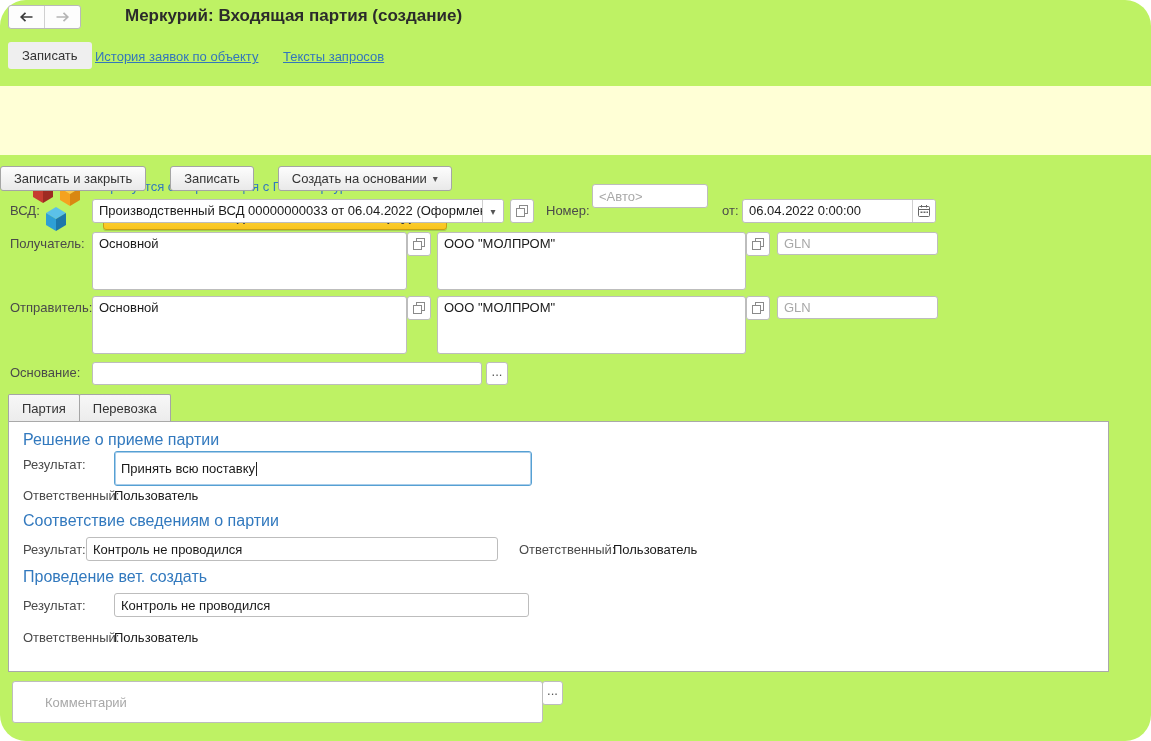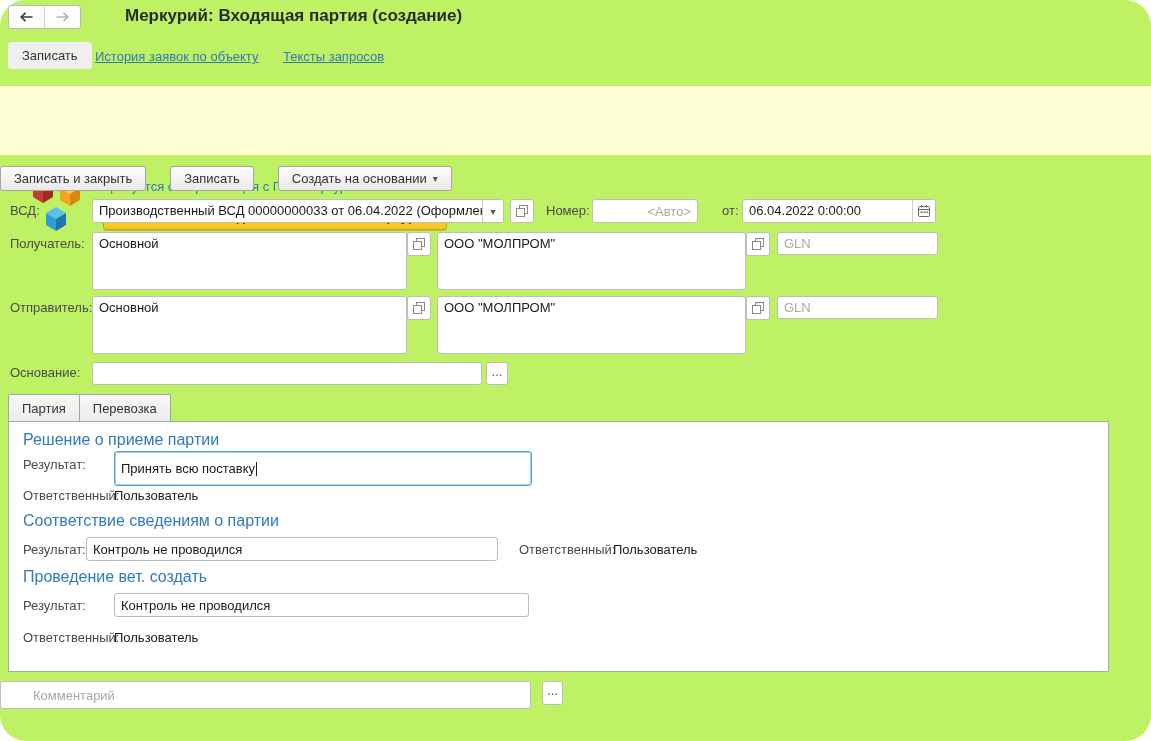--- a/index.html
+++ b/index.html
@@ -141,21 +141,21 @@
         <span class="dd-arrow">▾</span>
       </div>
   </div>
   <div class="sq-btn" style="left:510px; top:199px;">
     <svg class="icon-svg" width="12" height="12" viewBox="0 0 12 12">
         <rect x="3.5" y="0.5" width="8" height="8" fill="#fff" stroke="#8a8a8a"></rect>
         <rect x="0.5" y="3.5" width="8" height="8" fill="#fff" stroke="#8a8a8a"></rect>
       </svg>
   </div>
   <div class="lbl" style="left:546px; top:203px;">Номер:</div>
-  <input class="field" style="left: 592px; top: 199px; width: 106px; height: 24px; text-align: right;" placeholder="&lt;Авто&gt;">
+  <input class="field" style="left: 592px; top: 184px; width: 116px; height: 24px;" placeholder="&lt;Авто&gt;">
   <div class="lbl" style="left:722px; top:203px;">от:</div>
   <div class="combo" style="left:742px; top:199px; width:194px; height:24px;">
     <div class="val">06.04.2022  0:00:00</div>
     <div class="cell" style="width:23px;">
       <svg class="icon-svg" width="14" height="14" viewBox="0 0 14 14">
           <rect x="1.5" y="2.5" width="11" height="10" rx="1" fill="none" stroke="#666"></rect>
           <line x1="1.5" y1="5.5" x2="12.5" y2="5.5" stroke="#666"></line>
           <line x1="4.5" y1="1" x2="4.5" y2="3.5" stroke="#666"></line>
           <line x1="9.5" y1="1" x2="9.5" y2="3.5" stroke="#666"></line>
           <rect x="3.5" y="7.5" width="2" height="1.5" fill="#666"></rect>
@@ -229,16 +229,16 @@
     <div class="plbl" style="left:510px; top:120px;">Ответственный:</div>
     <div class="pval" style="left:604px; top:120px;">Пользователь</div>
 
     <div class="sec-title" style="left:14px; top:146px;">Проведение вет. создать</div>
     <div class="plbl" style="left:14px; top:176px;">Результат:</div>
     <input class="field" style="left: 105px; top: 171px; width: 415px; height: 24px; position: absolute;" value="Контроль не проводился">
     <div class="plbl" style="left:14px; top:208px;">Ответственный:</div>
     <div class="pval" style="left:105px; top:208px;">Пользователь</div>
   </div>
 
-  <input class="field" style="left: 0; top: 681px; width: 531px; height: 28px; padding-left: 32px;" placeholder="Комментарий">
+  <input class="field" style="left: 12px; top: 681px; width: 531px; height: 42px; padding-left: 32px;" placeholder="Комментарий">
   <div class="dots-btn" style="left:542px; top:681px; width:21px; height:24px;">...</div>
 
 </div>
 
 </body></html>

